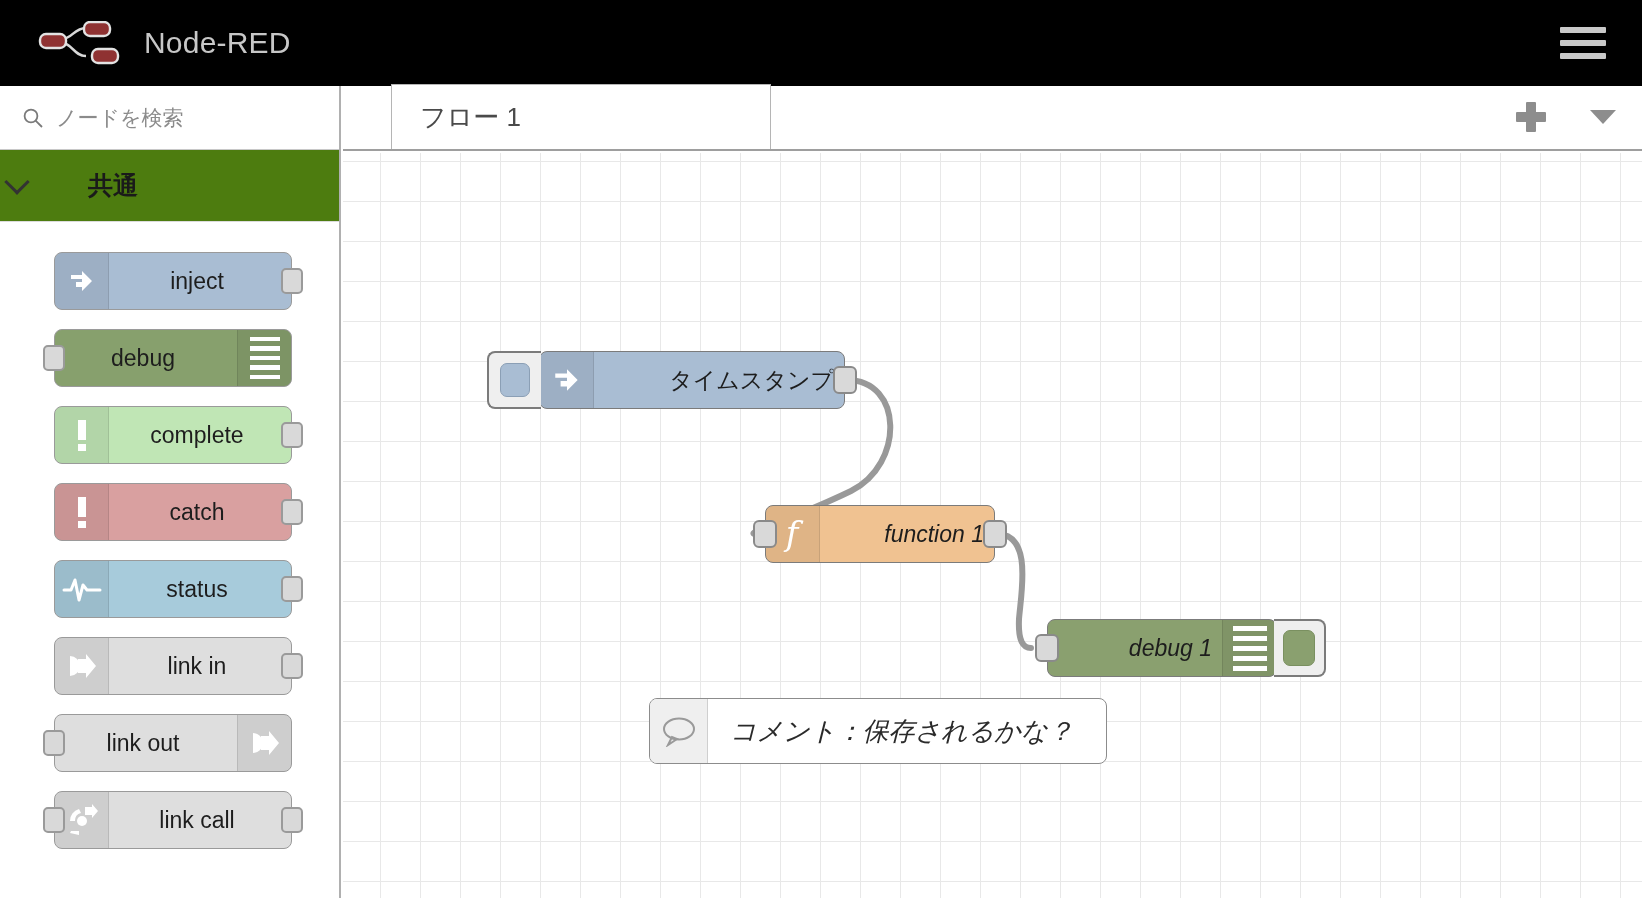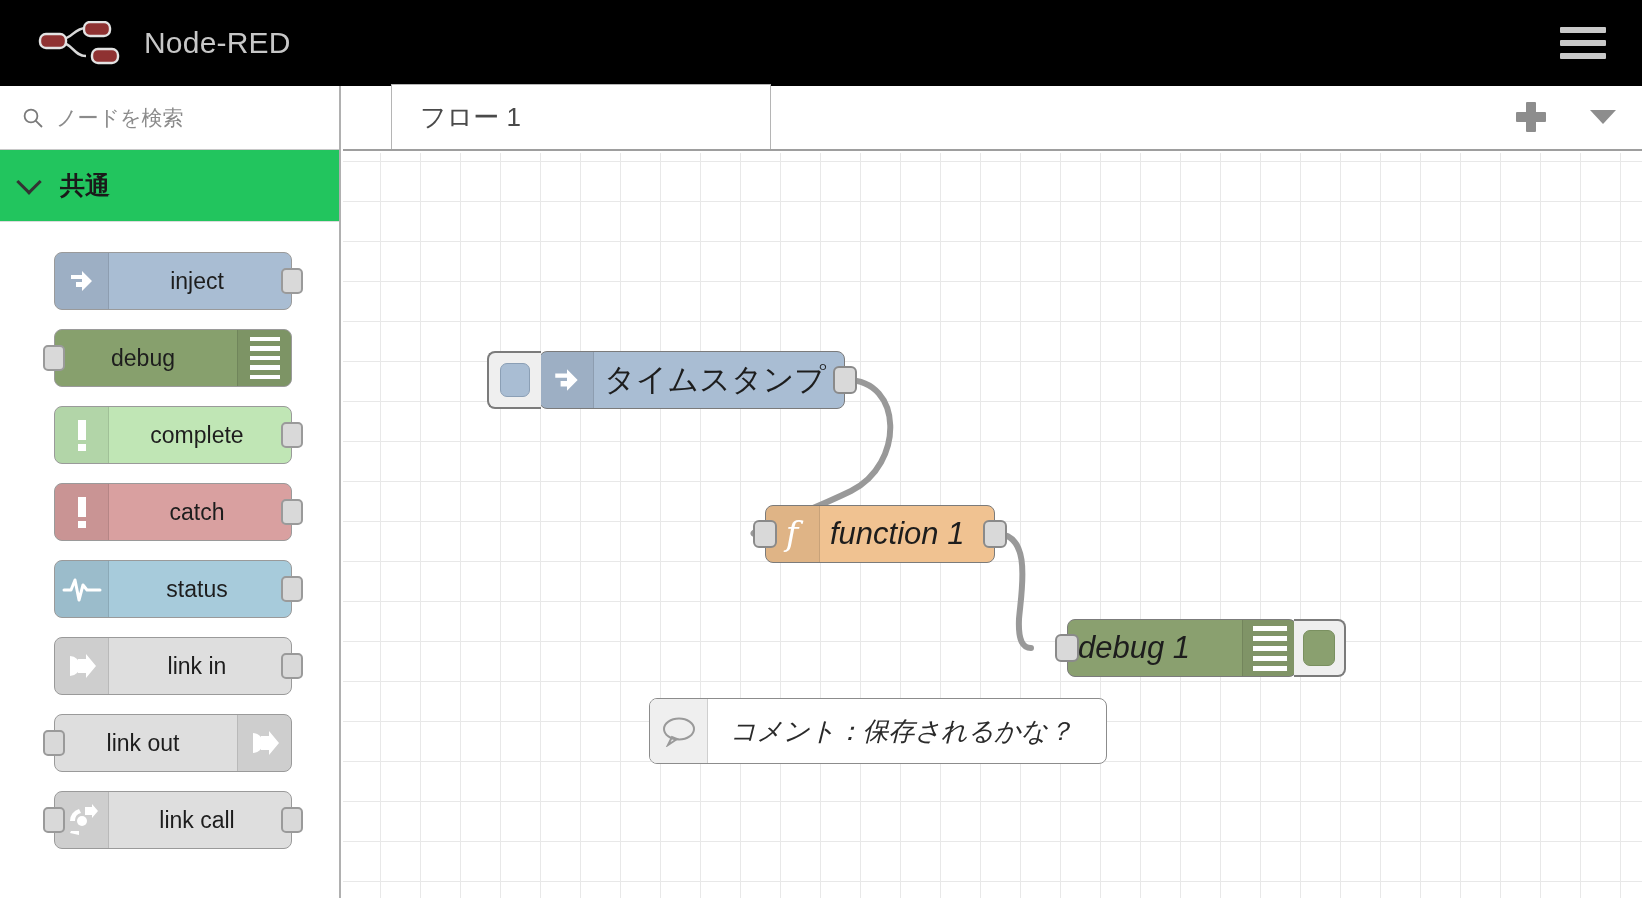--- a/index.html
+++ b/index.html
@@ -65,23 +65,23 @@
     display: flex; align-items: center; padding-left: 22px;
   }
   #search-input {
     border: none; outline: none; font-size: 21px; color: #6b6b6b;
     margin-left: 12px; width: 260px;
     font-family: "Liberation Sans", "DejaVu Sans", sans-serif;
     background: transparent;
   }
   #search-input::placeholder { color: #8b8b8b; }
   .palette-category {
-    height: 72px; background: #22c55e;
+    height: 72px; background: #4d7c0f;
     border-bottom: 1px solid #dcdcdc;
-    display: flex; align-items: center; padding-left: 20px; cursor: pointer;
+    display: flex; align-items: center; padding-left: 8px; cursor: pointer; gap: 40px;
   }
   .cat-label { font-size: 25px; font-weight: bold; color: #1a1a1a; margin-left: 22px; }
   .chev {
     width: 18px; height: 18px;
     border-right: 3px solid #333; border-bottom: 3px solid #333;
     transform: rotate(45deg); margin-top: -8px;
   }
   #palette-list { padding: 30px 0 0 0; }
 
   
@@ -180,21 +180,21 @@
     background: rgba(0,0,0,0.07);
     border-right: 1px solid rgba(0,0,0,0.10);
     border-radius: 7px 0 0 7px;
     flex: 0 0 54px;
   }
   .fnode-icon.right {
     border-radius: 0 7px 7px 0;
     border-right: none; border-left: 1px solid rgba(0,0,0,0.10);
   }
   .fnode-label {
-    flex: 1; text-align: left; font-size: 31px; color: #1d1d1d;
+    flex: 1; text-align: right; font-size: 23px; color: #1d1d1d;
     padding: 0 10px;
   }
   .fnode-label.italic { font-style: italic; }
   .fport {
     position: absolute; width: 24px; height: 28px;
     background: #d9d9d9; border: 2.5px solid #8a8a8a; border-radius: 6px;
     top: 50%; transform: translateY(-50%);
   }
   .fport.out { right: -13px; }
   .fport.in  { left: -13px; }
@@ -412,21 +412,21 @@
     <div class="fnode-icon">
       <svg width="30" height="40" viewBox="0 0 30 40">
         <text x="14" y="31" font-family="DejaVu Serif, serif" font-style="italic" font-size="34" fill="#fff" text-anchor="middle">f</text>
       </svg>
     </div>
     <div class="fnode-label italic">function 1</div>
     <div class="fport in"></div>
     <div class="fport out"></div>
   </div>
 
-  <div class="fnode" id="node-debug" style="left:724px; top:466px; width:230px; height:58px; background:#8aa06f;">
+  <div class="fnode" id="node-debug" style="left:704px; top:466px; width:230px; height:58px; background:#8aa06f;">
     <div class="fnode-label italic">debug 1</div>
     <div class="fnode-icon right">
       <div class="bar-lines">
           <i></i>
           <i></i>
           <i></i>
           <i></i>
           <i></i>
         </div>
     </div>

